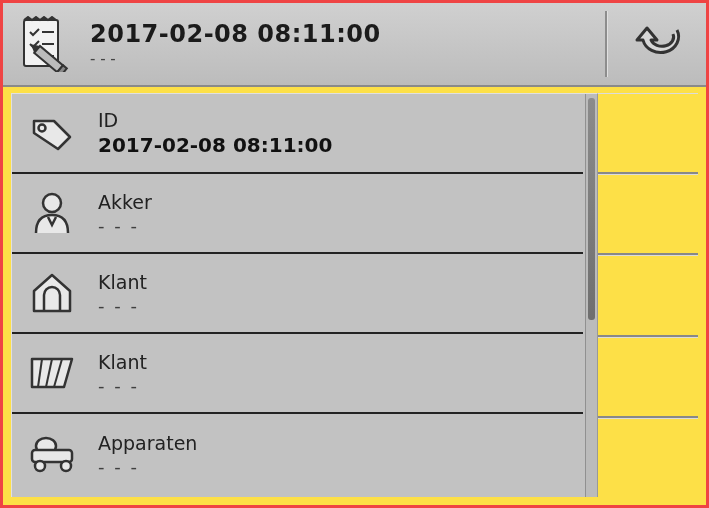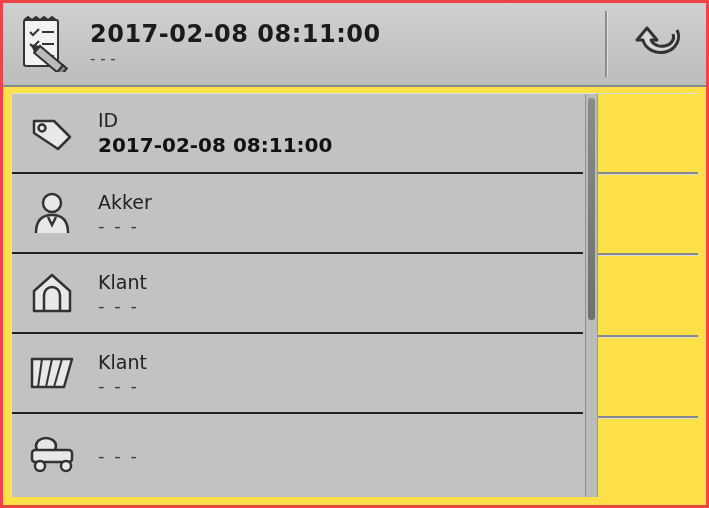--- a/index.html
+++ b/index.html
@@ -266,20 +266,21 @@
         <div class="row">
           <div class="row-icon">
             <svg width="52" height="40" viewBox="0 0 52 40">
               <ellipse cx="20" cy="12" rx="10" ry="8" fill="#e8e8e8" stroke="#333" stroke-width="2.5"></ellipse>
               <rect x="6" y="16" width="40" height="12" rx="3" fill="#e8e8e8" stroke="#333" stroke-width="2.5"></rect>
               <circle cx="14" cy="32" r="5" fill="#e8e8e8" stroke="#333" stroke-width="2.5"></circle>
               <circle cx="40" cy="32" r="5" fill="#e8e8e8" stroke="#333" stroke-width="2.5"></circle>
             </svg>
           </div>
           <div class="row-text">
+            <div class="row-label">Apparaten</div>
             <div class="row-value blank">- - -</div>
           </div>
         </div>
 
       </div>
 
       <div class="scroll-track">
         <div class="scroll-thumb"></div>
       </div>
     </div>

